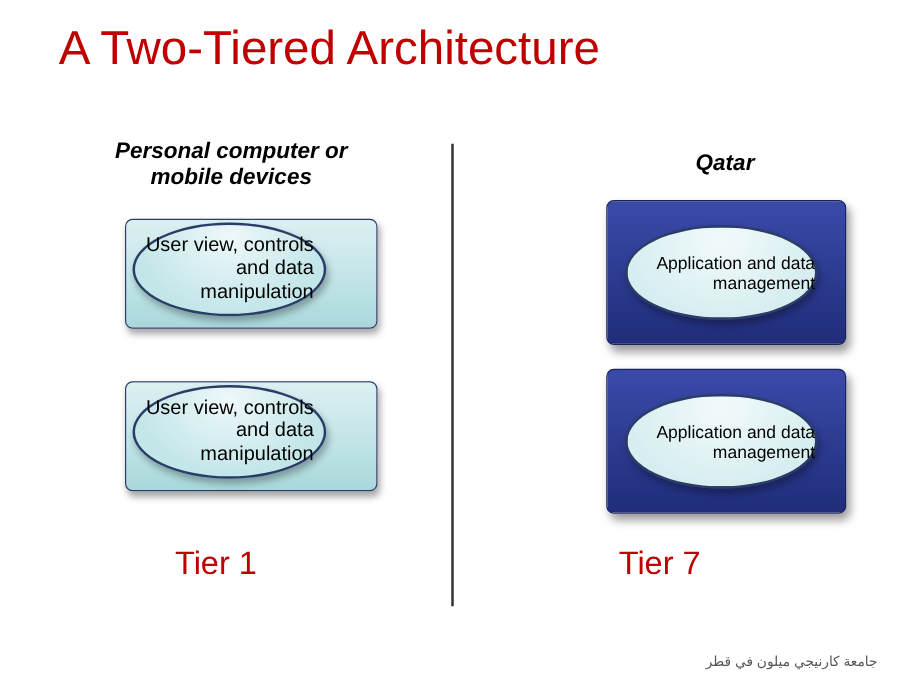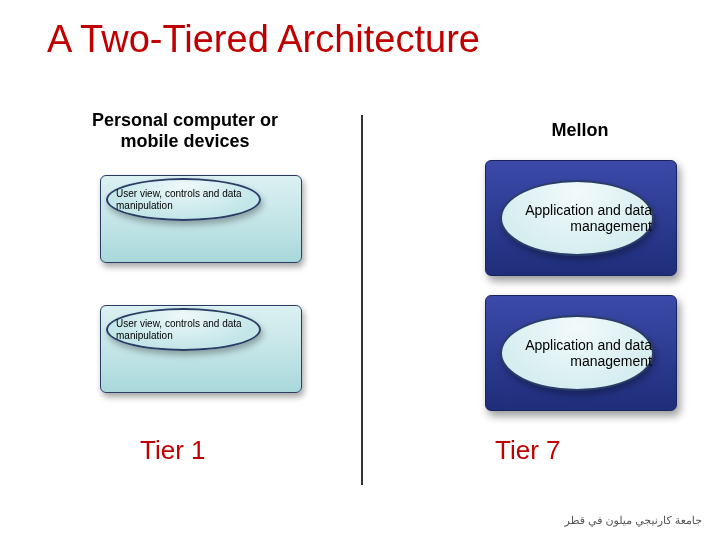--- a/index.html
+++ b/index.html
@@ -22,20 +22,21 @@
     color: #c00000;
     font-family: Arial, Helvetica, sans-serif;
     padding-left: 47px;
   }
   .col-header {
     position: absolute;
     font-weight: bold;
     font-size: 18px;
     color: #000;
     text-align: center;
+    font-style: italic;
   }
   
   .divider {
     position: absolute;
     top: 115px;
     left: 361px;
     width: 2px;
     height: 370px;
     background: #333;
   }
@@ -54,22 +55,22 @@
     position: absolute;
     inset: 0;
     border-radius: 6px;
     background: linear-gradient(rgba(255,255,255,0.4), rgba(255,255,255,0));
     pointer-events: none;
   }
   .left-box {
     position: absolute;
     width: 135px;
     padding: 8px 4px;
-    text-align: left;
-    font-size: 10px;
+    text-align: right;
+    font-size: 16px;
     color: #000;
     line-height: 1.15;
     z-index: 2;
   }
   .left-box .bubble {
     position: absolute;
     inset: -2px -6px;
     border: 2px solid #2a3d66;
     border-radius: 50% / 50%;
     background: radial-gradient(ellipse at 50% 15%, #eef8f9 0%, #c3e6e9 70%);
@@ -110,21 +111,21 @@
     position: absolute;
     font-weight: normal;
     font-size: 26px;
     color: #c00000;
   }
 
   
   .logo {
     position: absolute;
     right: 18px;
-    bottom: 14px;
+    bottom: 4px;
     text-align: center;
     line-height: 1;
   }
   .logo .ar {
     font-size: 11px;
     color: #555;
     letter-spacing: 0.5px;
   }
   .logo .en {
     font-size: 14px;
@@ -135,21 +136,21 @@
     color: #555;
     font-weight: bold;
   }
 </style>
 </head>
 <body>
 
 <div class="title">A Two-Tiered Architecture</div>
 
 <div class="col-header" style="top:110px; left:80px; width:210px;">Personal computer or mobile devices</div>
-<div class="col-header" style="top:120px; left:520px; width:120px;">Mellon</div>
+<div class="col-header" style="top:120px; left:520px; width:120px;">Qatar</div>
 
 <div class="divider"></div>
 
 <div class="left-shadow" style="top:175px; left:100px;"></div>
 <div class="left-box" style="top:180px; left:112px;">
   <div class="bubble"></div>
   <span>User view, controls and data manipulation</span>
 </div>
 
 <div class="left-shadow" style="top:305px; left:100px;"></div>

